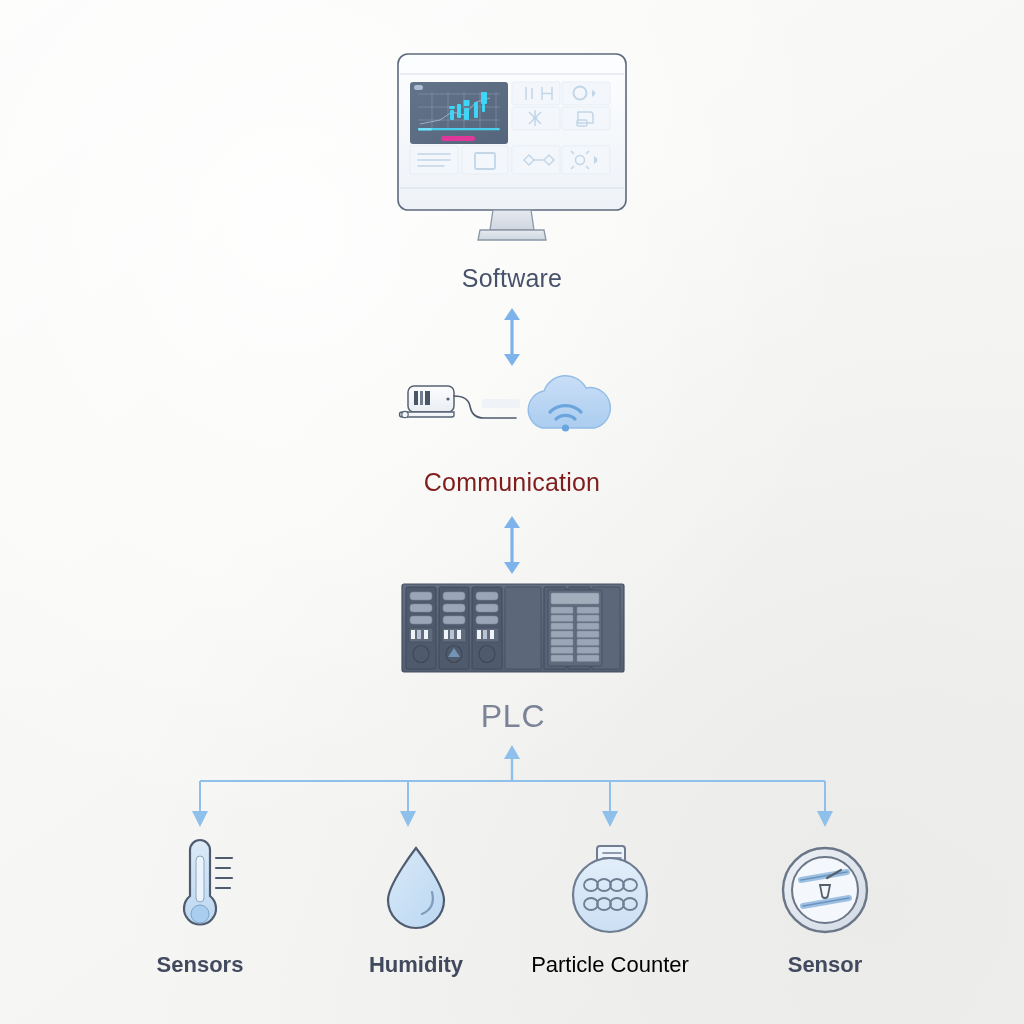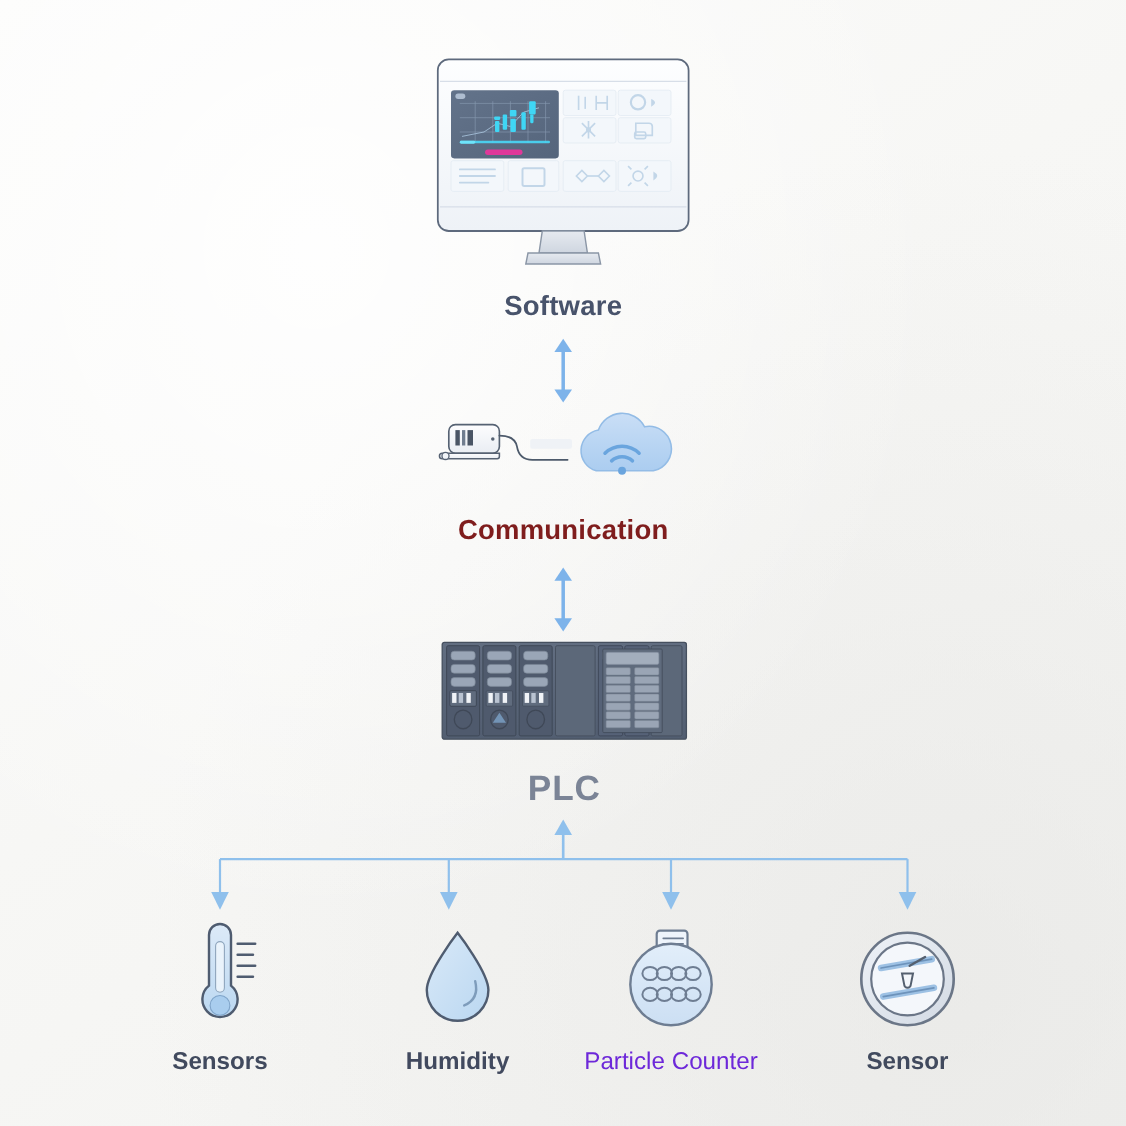--- a/index.html
+++ b/index.html
@@ -32,21 +32,20 @@
     z-index: 1;
   }
   .node {
     position: absolute;
   }
   .node-label {
     position: absolute;
     width: 100%;
     text-align: center;
     white-space: nowrap;
-    font-weight: bold;
   }
   .lbl-software {
     font-size: 25px;
     color: #48536b;
     letter-spacing: 0.2px;
   }
   .lbl-comm {
     font-size: 25px;
     color: #7f1d1d;
     letter-spacing: 0.2px;
@@ -65,21 +64,21 @@
   }
   .leaf-label.strong {
     color: #41495e;
     font-weight: 700;
   }
   .leaf-label.normal {
     color: #414a5e;
     font-weight: 600;
   }
   .leaf-label.faint {
-    color: #6d28d9;
+    color: #000000;
     font-weight: 400;
   }
   svg { display: block; overflow: visible; }
 </style>
 </head>
 <body>
 
 <div id="texture-overlay"></div>
 
 <div id="diagram-root">

